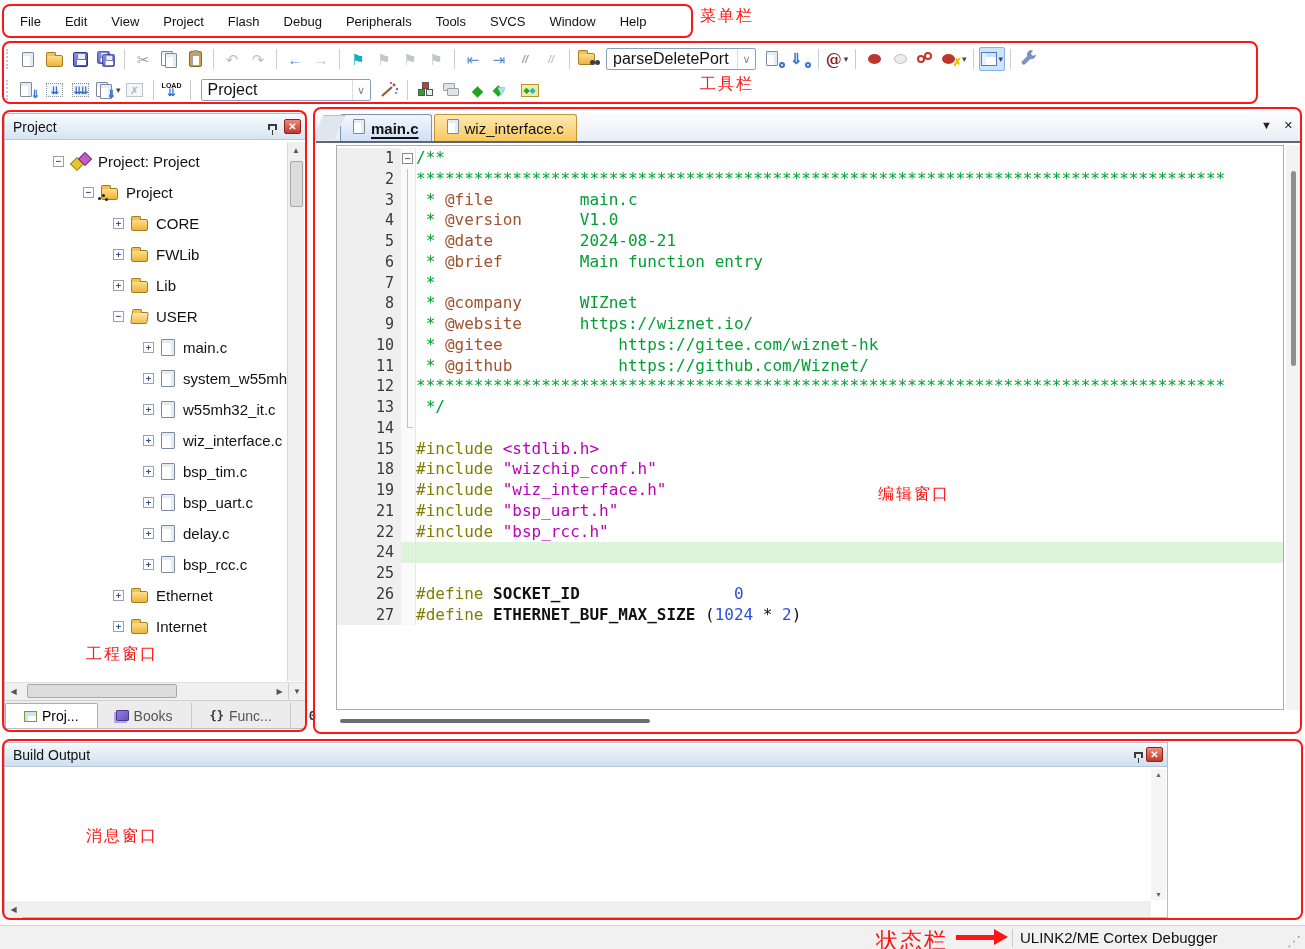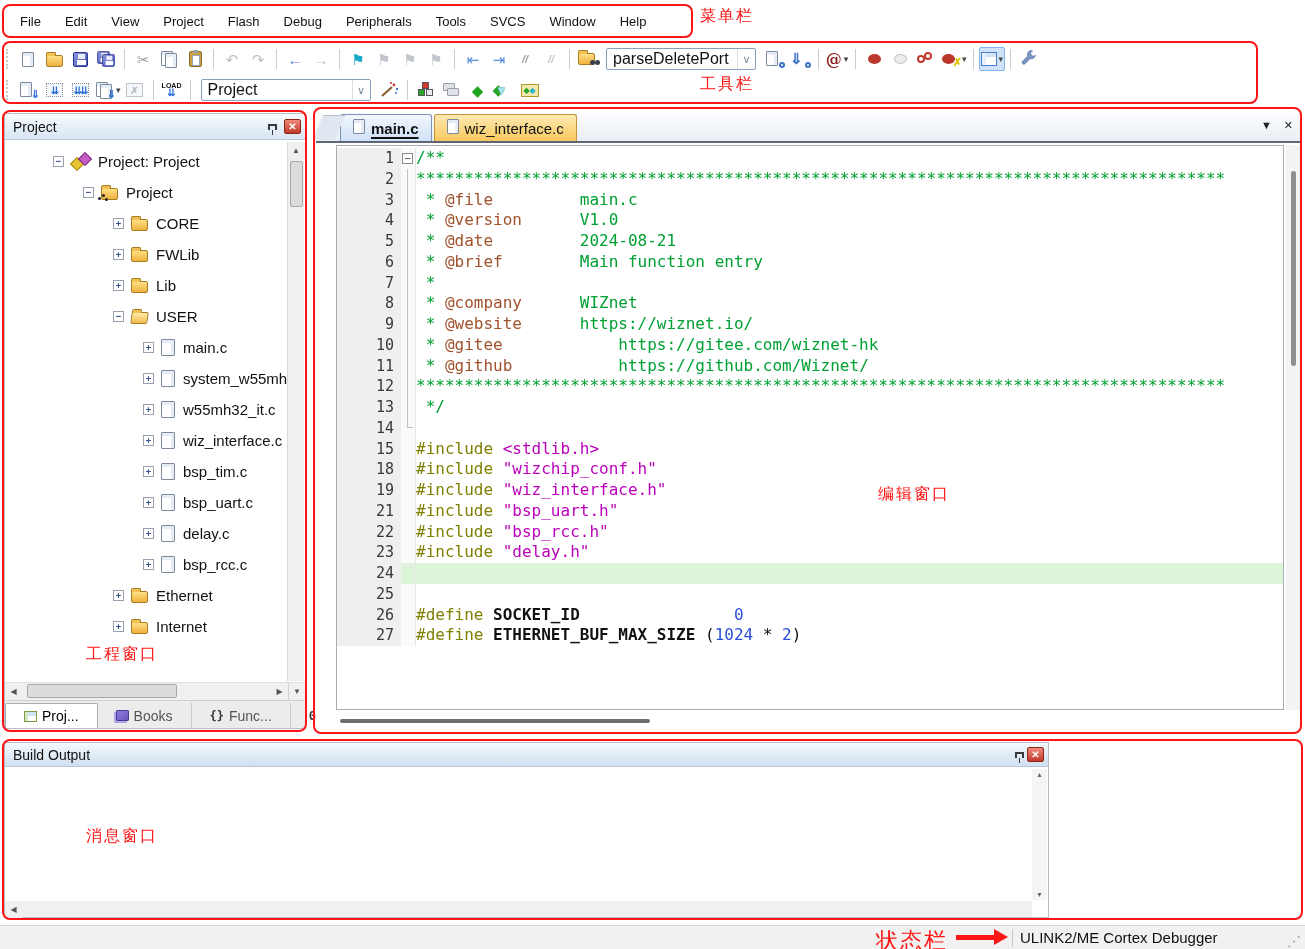--- a/index.html
+++ b/index.html
@@ -118,21 +118,21 @@
 .fend{position:absolute;left:6px;top:0;height:10px;width:6px;border-left:1px solid #c2c2c2;border-bottom:1px solid #c2c2c2}
 .ctext{flex:1;font:16px/20.75px "DejaVu Sans Mono",monospace;white-space:pre;color:#111}
 .crow.hl .ctext,.crow.hl .fold{background:var(--hl,#def4da)}
 .cm{color:var(--cm,#00a033)} .dx{color:var(--dx,#a0522d)} .pp{color:var(--pp,#7f7f00)}
 .st{color:var(--st,#bb00bb)} .nu{color:var(--nu,#2b50d8)} .id{font-weight:bold;color:#111} .pl{color:#111}
 .evscroll{position:absolute;right:0;top:32px;width:15px;bottom:21px;background:#f3f3f3}
 .evthumb{position:absolute;left:5px;top:26px;width:5px;height:195px;background:#8f8f8f;border-radius:3px}
 .ehscroll{position:absolute;left:20px;right:20px;bottom:4px;height:12px}
 .ehthumb{position:absolute;left:4px;top:4px;width:310px;height:4px;background:#6e6e6e;border-radius:2px}
 
-#output{position:absolute;left:4px;top:742px;width:1045px;height:176px;background:#fff;border:1px solid #b9bec6}
+#output{position:absolute;left:4px;top:742px;width:1164px;height:176px;background:#fff;border:1px solid #b9bec6}
 .ohead{position:absolute;left:0;top:0;right:0;height:24px;display:flex;align-items:center;background:linear-gradient(#f4f9fd,#cfe0ef);border-bottom:1px solid #b9c8d8;padding:0 4px 0 8px;font-size:14px}
 .ohead .sp{flex:1}
 .obody{position:absolute;left:0;top:25px;right:0;bottom:16px;background:#fff}
 .ovscroll{position:absolute;right:1px;top:26px;width:15px;bottom:17px;background:#f5f5f5;display:flex;flex-direction:column;justify-content:space-between;align-items:center;font-size:7px;color:#666;padding:2px 0}
 .ohscroll{position:absolute;left:0;right:16px;bottom:0;height:16px;background:#f0f0f0;display:flex;align-items:center}
 
 #statusbar{position:absolute;left:0;top:925px;width:1305px;height:24px;background:#f1f1f1;border-top:1px solid #d5d5d5}
 .sbsep{position:absolute;left:1012px;top:3px;width:1px;height:18px;background:#c8c8c8}
 .sbtext{position:absolute;left:1020px;top:0;line-height:24px;font-size:15px;color:#101010}
 .sgrip{position:absolute;right:4px;bottom:0;color:#9a9a9a;font-size:14px}
@@ -746,25 +746,20 @@
       <div class="crow">
         <span class="ln">21</span>
         <span class="fold"></span>
         <span class="ctext"><span class="pp">#include </span><span class="st">"bsp_uart.h"</span></span>
       </div>
       <div class="crow">
         <span class="ln">22</span>
         <span class="fold"></span>
         <span class="ctext"><span class="pp">#include </span><span class="st">"bsp_rcc.h"</span></span>
       </div>
-      <div class="crow">
-        <span class="ln">23</span>
-        <span class="fold"></span>
-        <span class="ctext"><span class="pp">#include </span><span class="st">"delay.h"</span></span>
-      </div>
       <div class="crow hl">
         <span class="ln">24</span>
         <span class="fold"></span>
         <span class="ctext"></span>
       </div>
       <div class="crow">
         <span class="ln">25</span>
         <span class="fold"></span>
         <span class="ctext"></span>
       </div>

